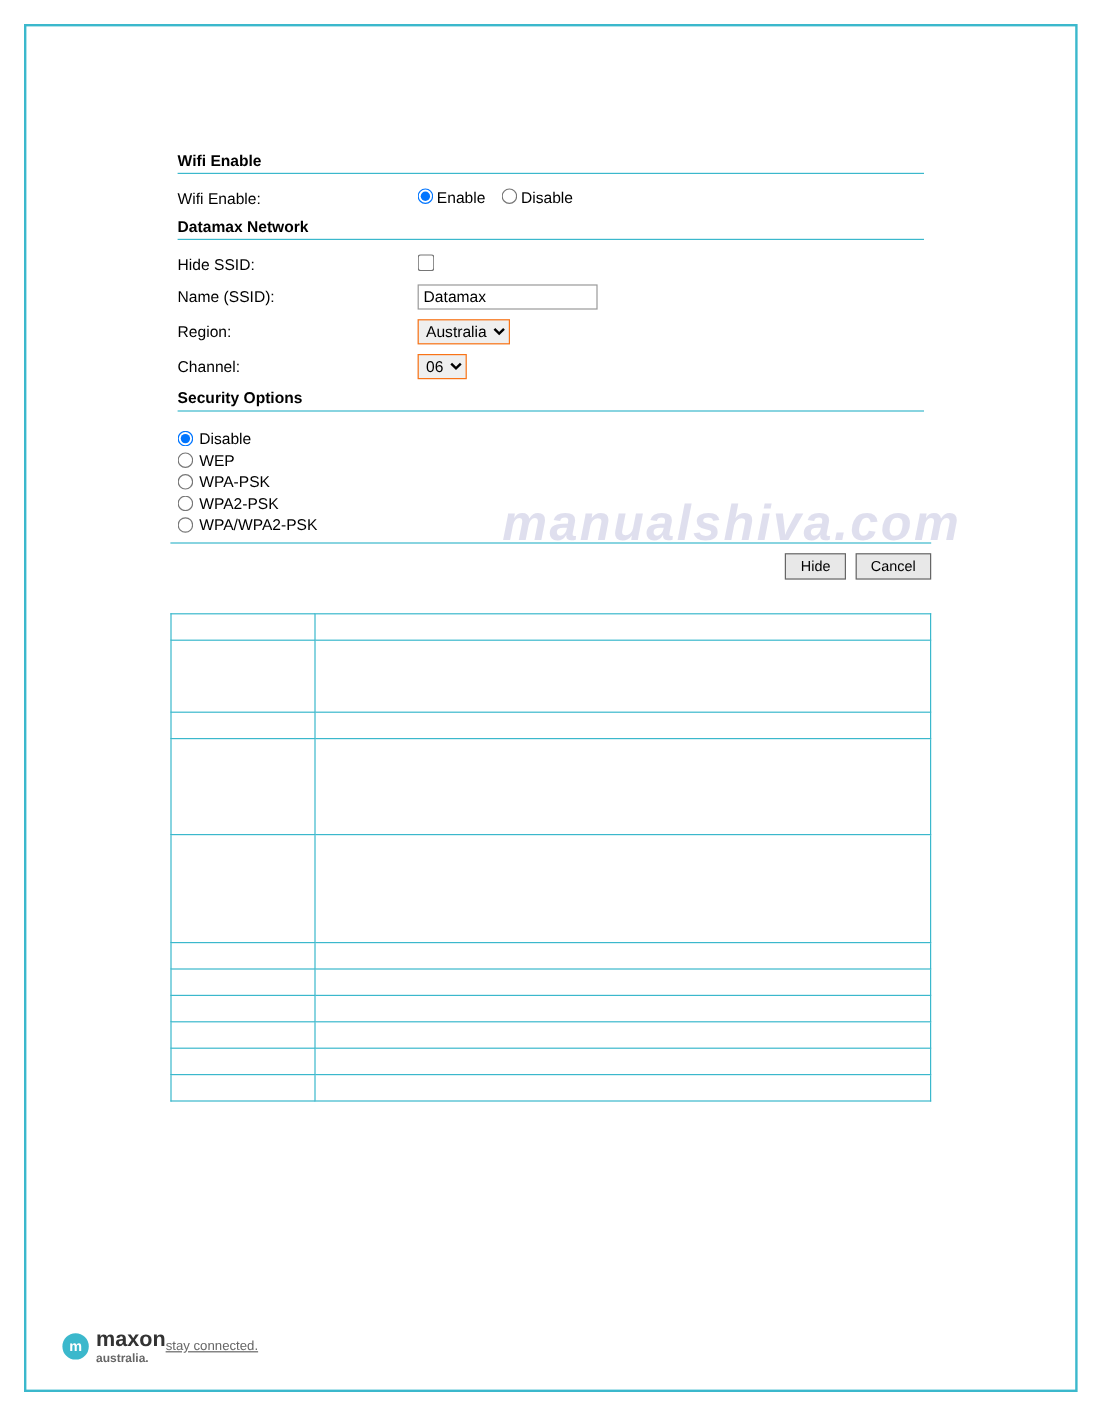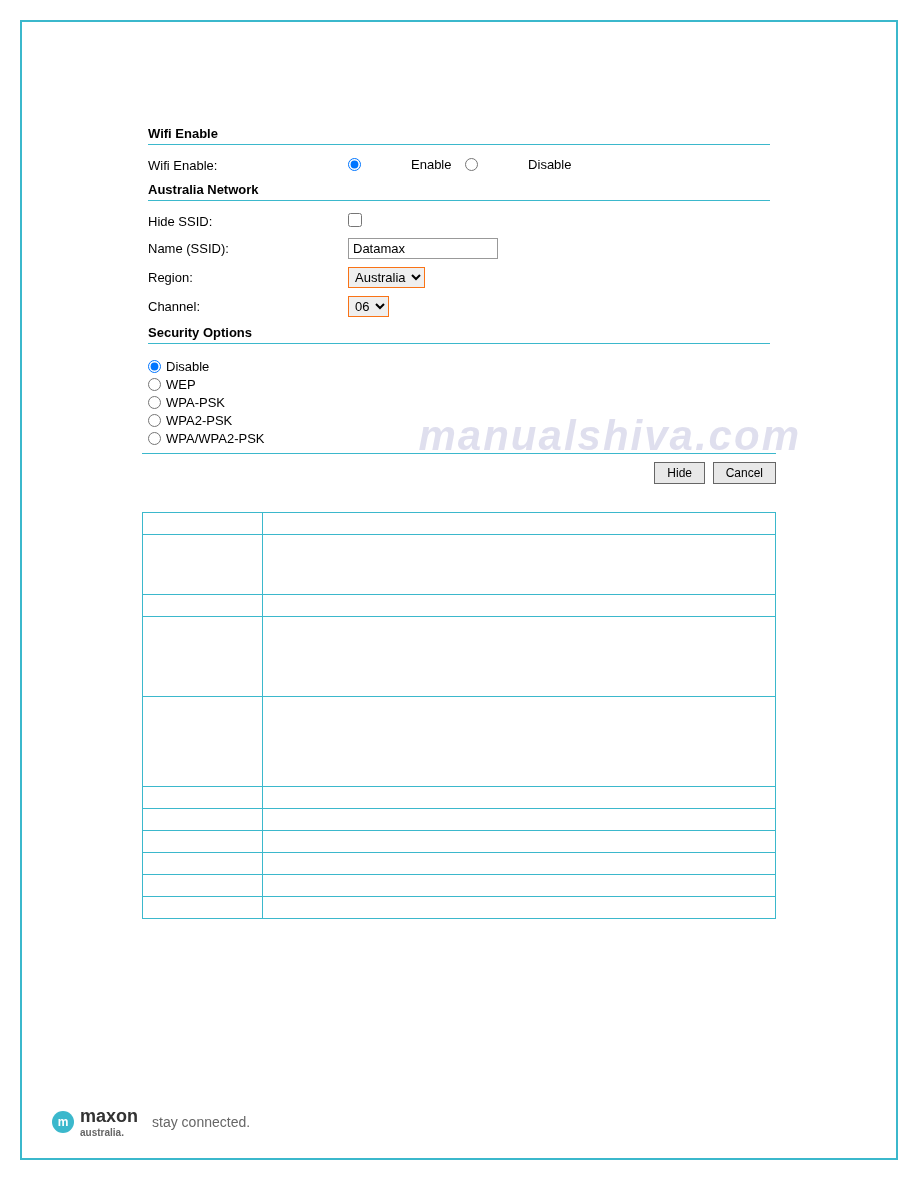--- a/index.html
+++ b/index.html
@@ -54,24 +54,23 @@
       height: 14px;
     }
     select {
       border: 1px solid #f97316;
       font-size: 13px;
       padding: 1px 2px;
     }
     
     .radio-label {
       display: inline-flex;
-      align-items: center;
+      align-items: flex-start;
       margin-right: 10px;
       cursor: pointer;
-      gap: 47px;
     }
     .radio-label input {
       margin-right: 3px;
     }
     .security-option {
       display: flex;
       align-items: center;
       margin: 3px 0;
     }
     .security-option input[type="radio"] {
@@ -148,23 +147,23 @@
       justify-content: center;
       color: white;
       font-size: 12px;
     }
     .maxon-sub {
       font-size: 10px;
       color: #666;
       display: block;
     }
     .stay-connected {
-      font-size: 14px;
+      font-size: 11px;
       color: #666;
-      margin-left: 14px;
+      text-decoration: underline;
     }
     .tall-row td { height: 90px !important; vertical-align: top; }
   </style>
 </head>
 <body>
 
 <div class="page-border">
   <div class="watermark">manualshiva.com</div>
 
   <div class="content-area">
@@ -189,21 +188,21 @@
           </label>
         </td>
       </tr>
     </tbody>
       </table>
 
     <table class="form-table">
       <tbody>
           <tr>
         <td colspan="2">
-          <div class="section-header">Australia Network</div>
+          <div class="section-header">Datamax Network</div>
         </td>
       </tr>
       <tr>
         <td>Hide SSID:</td>
         <td>
           <input type="checkbox" style="">
         </td>
       </tr>
       <tr>
         <td>Name (SSID):</td>

